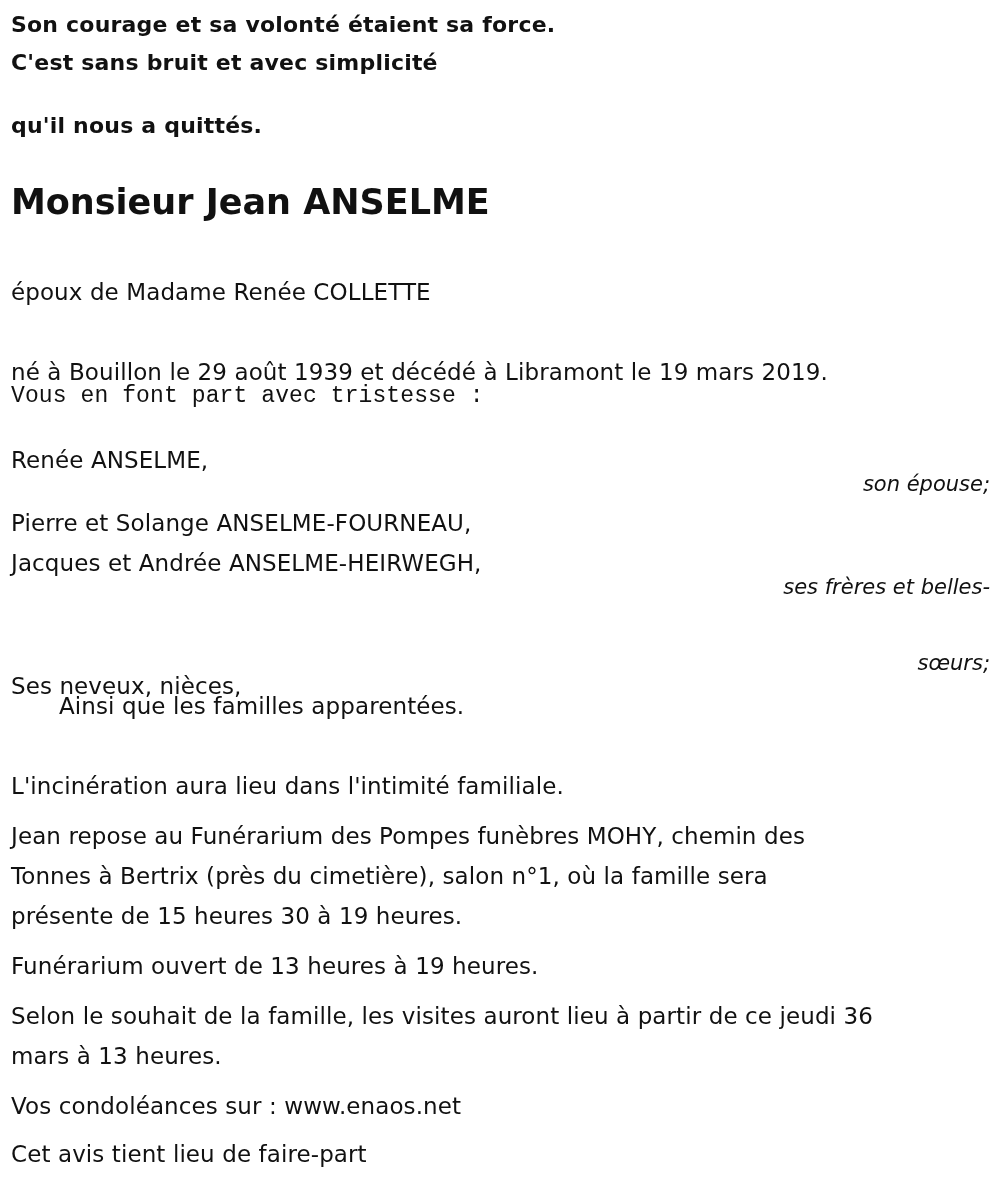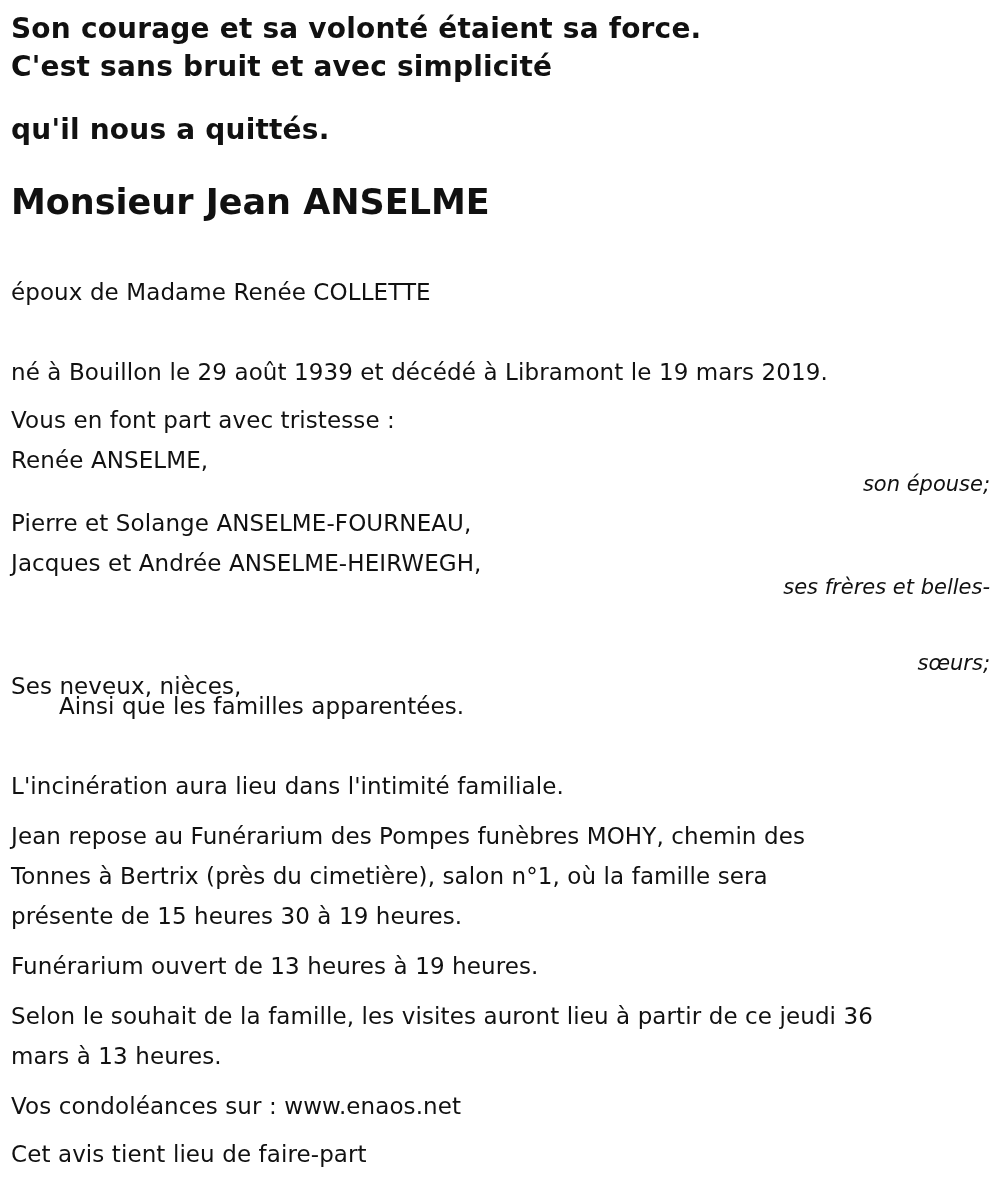--- a/index.html
+++ b/index.html
@@ -1,38 +1,38 @@
 <!DOCTYPE html>
 <html><head>
 <meta charset="utf-8">
 <style>
   html, body { margin:0; padding:0; background:#ffffff; }
   body { width:1000px; height:1191px; position:relative; overflow:hidden;
          font-family:"DejaVu Sans", sans-serif; color:#111111; }
   .ln { position:absolute; left:11px; white-space:nowrap; }
-  .quote { font-weight:bold; font-size:28px; letter-spacing:0.2px; }
+  .quote { font-weight:bold; font-size:22px; letter-spacing:0.2px; }
   .title { font-weight:bold; font-size:35px; letter-spacing:0px; }
   .body { font-size:23px; letter-spacing:0.1px; }
   .rel { position:absolute; right:10px; left:auto; font-style:italic; font-size:21px; white-space:nowrap; }
 </style>
 </head>
 <body>
 
 <div>
   <div>
     <div class="ln quote" style="top:12px;">Son courage et sa volonté étaient sa force.</div>
     <div class="ln quote" style="top:50px;">C'est sans bruit et avec simplicité</div>
     <div class="ln quote" style="top:113px;">qu'il nous a quittés.</div>
   </div>
 
   <div class="ln title" style="top:182px;">Monsieur Jean ANSELME</div>
 
   <div class="ln body" style="top:279px;">époux de Madame Renée COLLETTE</div>
   <div class="ln body" style="top:359px;">né à Bouillon le 29 août 1939 et décédé à Libramont le 19 mars 2019.</div>
-  <div class="ln body" style="top:407px;">Vous en font part avec tristesse :</div>
+  <div class="ln body" style="top:383px;font-family:Liberation Mono, monospace;">Vous en font part avec tristesse :</div>
 
   <div>
     <div class="ln body" style="top:447px;">Renée ANSELME,</div>
     <div class="rel" style="top:472px;">son épouse;</div>
   </div>
 
   <div>
     <div class="ln body" style="top:510px;">Pierre et Solange ANSELME-FOURNEAU,</div>
     <div class="ln body" style="top:550px;">Jacques et Andrée ANSELME-HEIRWEGH,</div>
     <div class="rel" style="top:575px;">ses frères et belles-</div>

